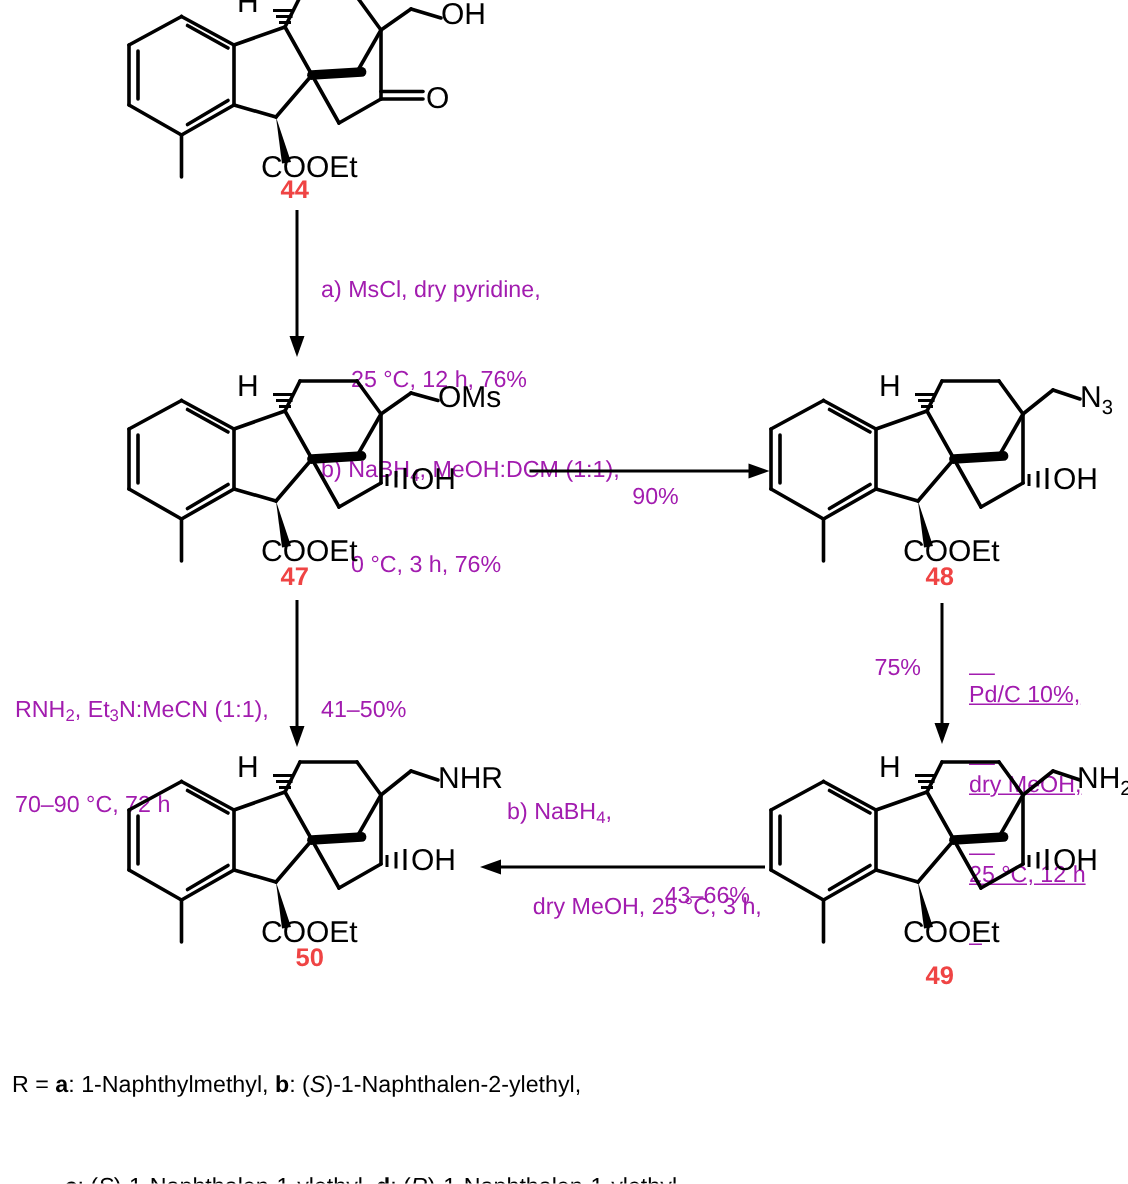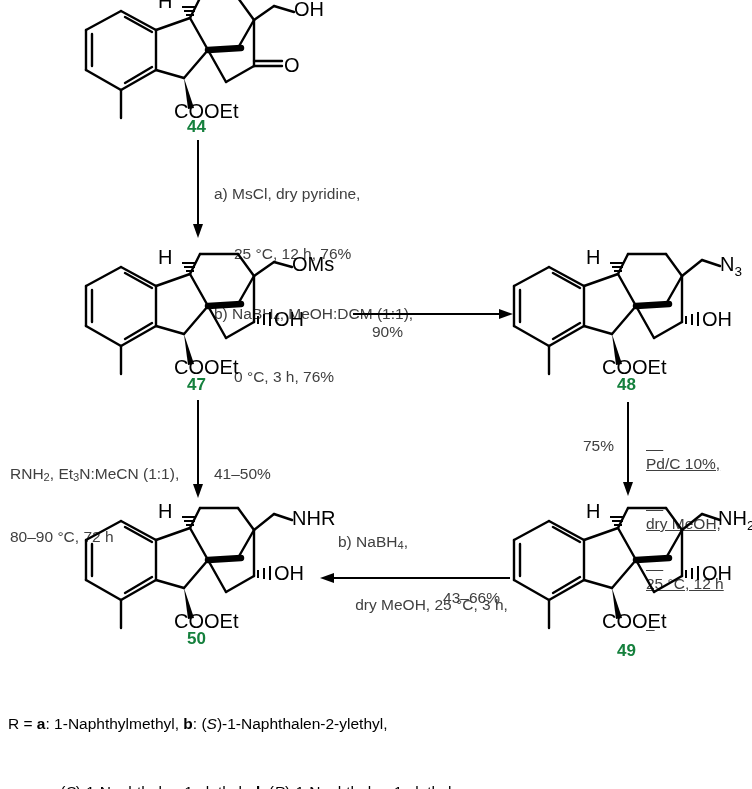--- a/index.html
+++ b/index.html
@@ -20,33 +20,33 @@
     left: 0; top: 0;
     width: 752px;
     height: 789px;
   }
   
   .txt {
     position: absolute;
     font-family: "Liberation Sans", sans-serif;
     font-size: 15px;
     line-height: 19px;
-    color: #404040;
+    color: #a21caf;
     white-space: pre;
   }
   .cond {
     font-size: 15.5px;
     line-height: 20px;
   }
   .cmpd-label {
     position: absolute;
     font-size: 17px;
     font-weight: bold;
     font-family: "Liberation Sans", sans-serif;
-    color: #15803d;
+    color: #ef4444;
   }
   .legend {
     position: absolute;
     font-size: 15.5px;
     line-height: 22.5px;
     font-family: "Liberation Sans", sans-serif;
     white-space: pre;
   }
   .legend b { font-weight: bold; }
   .legend i { font-style: italic; }
@@ -185,21 +185,21 @@
       <text class="atom" x="96" y="116">COOEt</text>
       <text class="atom" x="80" y="6">H</text>
     </svg>
   </div>
   <div class="cmpd-label" style="left:187px; top:375px;">47</div>
 
   <svg class="struct" style="left:353px; top:306px;" width="162" height="18">
     <line class="arrowline" x1="0" y1="8" x2="150" y2="8"></line>
     <polygon class="arrowhead" points="160,8 146,3 146,13"></polygon>
   </svg>
-  <div class="txt cond" style="left:372px; top:322px; width:130px;">90%</div>
+  <div class="txt cond" style="left:372px; top:322px; text-align:center; width:130px;">90%</div>
 
   <div class="struct" style="left:506px; top:258px;">
     <svg width="250" height="118" viewBox="0 0 250 118">
       <path class="bond" d="M 8 28 L 8 68"></path>
       <path class="bond" d="M 14 32 L 14 64"></path>
       <path class="bond" d="M 8 28 L 43 9"></path>
       <path class="bond" d="M 43 9 L 78 28"></path>
       <path class="bond" d="M 47 15 L 74 30"></path>
       <path class="bond" d="M 78 28 L 78 68"></path>
       <path class="bond" d="M 78 68 L 43 88"></path>
@@ -250,21 +250,21 @@
     <div><span>dry MeOH,</span></div>
     <div><span>25 °C, 12 h</span></div>
   </div>
 
   <svg class="struct" style="left:192px; top:400px;" width="14" height="100">
     <line class="arrowline" x1="6" y1="0" x2="6" y2="88"></line>
     <polygon class="arrowhead" points="6,98 1,84 11,84"></polygon>
   </svg>
   <div class="txt cond" style="left:10px; top:424px;">
     <div><span>RNH</span><sub>2</sub><span>, Et</span><sub>3</sub><span>N:MeCN (1:1),</span></div>
-    <div><span>80–90 °C, 72 h</span></div>
+    <div><span>70–90 °C, 72 h</span></div>
   </div>
   <div class="txt cond" style="left:214px; top:424px;margin-top:40px;">41–50%</div>
 
   <div class="struct" style="left:506px; top:512px;">
     <svg width="250" height="118" viewBox="0 0 250 118">
       <path class="bond" d="M 8 28 L 8 68"></path>
       <path class="bond" d="M 14 32 L 14 64"></path>
       <path class="bond" d="M 8 28 L 43 9"></path>
       <path class="bond" d="M 43 9 L 78 28"></path>
       <path class="bond" d="M 47 15 L 74 30"></path>
@@ -354,21 +354,21 @@
         <line class="hashline" x1="186" y1="67" x2="186" y2="56"></line>
         <line class="hashline" x1="192" y1="68" x2="192" y2="54"></line>
       </g>
       <path class="wedge" d="M 106 76 L 116 106 L 110 107 Z"></path>
       <text class="atom" x="214" y="13">NHR</text>
       <text class="atom" x="196" y="68">OH</text>
       <text class="atom" x="96" y="116">COOEt</text>
       <text class="atom" x="80" y="6">H</text>
     </svg>
   </div>
-  <div class="cmpd-label" style="left:187px; top:629px;">50</div>
+  <div class="cmpd-label" style="left:197px; top:629px;">50</div>
 
   <div class="legend" style="left:8px; top:668px;">
     <div><span>R = </span><b>a</b><span>: 1-Naphthylmethyl, </span><b>b</b><span>: (<i>S</i>)-1-Naphthalen-2-ylethyl,</span></div>
     <div style="padding-left:35px;"><b>c</b><span>: (<i>S</i>)-1-Naphthalen-1-ylethyl, </span><b>d</b><span>: (<i>R</i>)-1-Naphthalen-1-ylethyl,</span></div>
     
     
     
   </div>
 
 </div>

